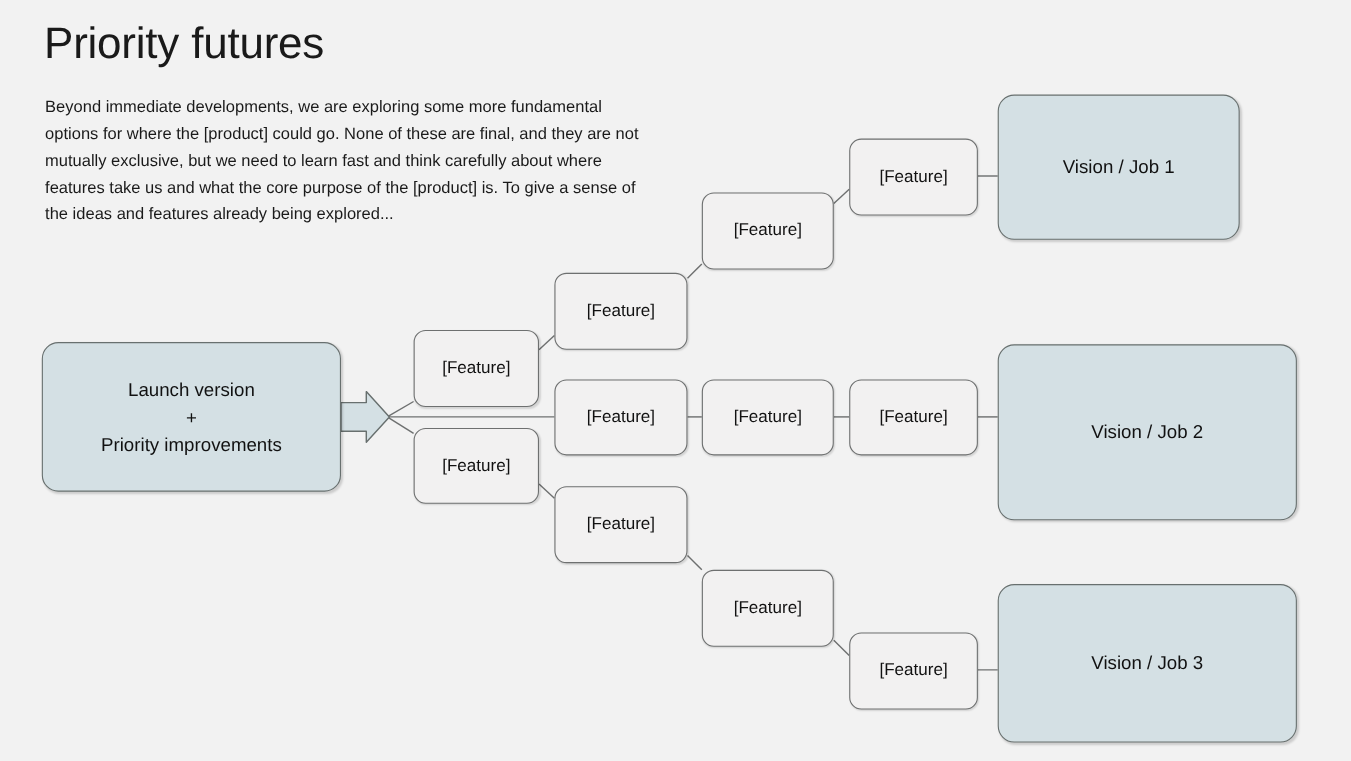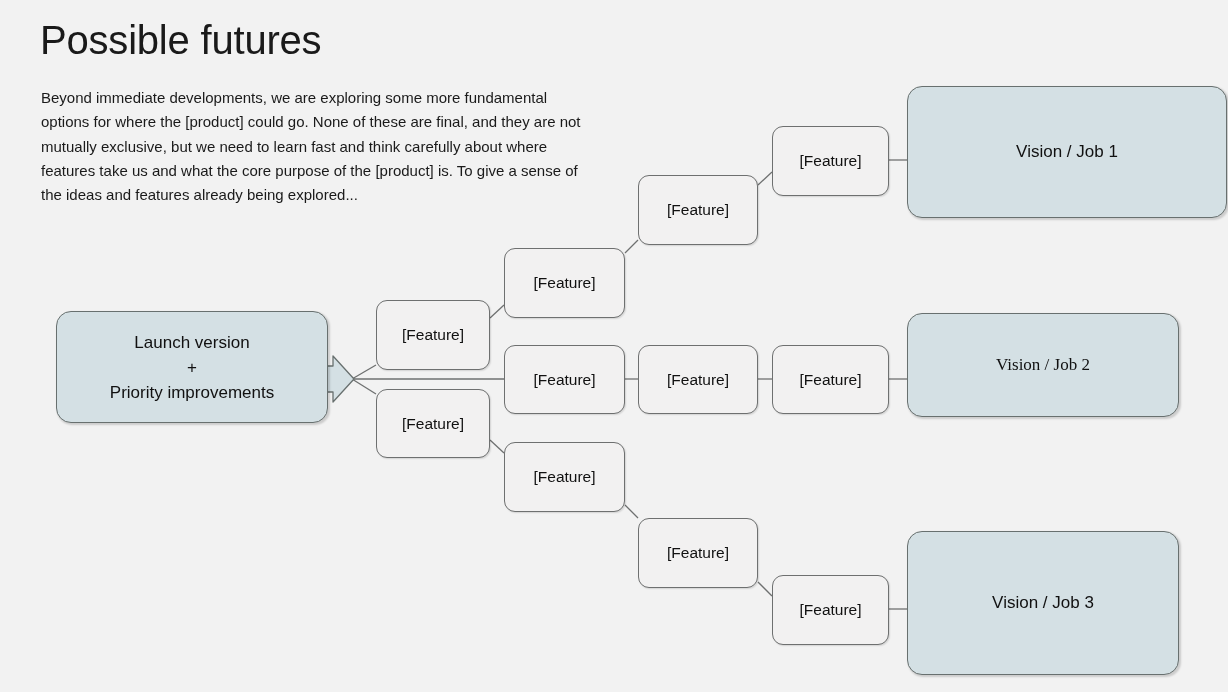--- a/index.html
+++ b/index.html
@@ -85,21 +85,21 @@
     line-height: 25px;
     box-shadow: 1.5px 1.5px 2px rgba(0,0,0,0.16);
   }
   .launch .ltxt { white-space: pre-line; }
 </style>
 </head>
 <body>
 
 <div id="slide">
 
-  <div id="title">Possible futures</div>
+  <div id="title">Priority futures</div>
   <div id="body-text">Beyond immediate developments, we are exploring some more fundamental options for where the [product] could go. None of these are final, and they are not mutually exclusive, but we need to learn fast and think carefully about where features take us and what the core purpose of the [product] is. To give a sense of the ideas and features already being explored...</div>
 
   <svg id="edges" viewBox="0 0 1228 692" width="1228" height="692">
     <g stroke="#6e7070" stroke-width="1.3" fill="none">
 
       <path d="M352,379 L376,365"></path>
       <path d="M352,379 L504,379"></path>
       <path d="M352,379 L376,394"></path>
 
       <path d="M490,318 L504,305"></path>
@@ -115,52 +115,52 @@
       <path d="M625,505 L638,518"></path>
       <path d="M758,582 L772,596"></path>
       <path d="M889,609 L907,609"></path>
     </g>
 
     <g>
       <path d="M310,366 L333,366 L333,356 L354,379 L333,402 L333,392 L310,392 Z" fill="#d4e0e4" stroke="#68706f" stroke-width="1.3" stroke-linejoin="round"></path>
     </g>
   </svg>
 
-  <div class="node launch" style="left:56px; top:311px; width:272px; height:112px;">
+  <div class="node launch" style="left:38px; top:311px; width:272px; height:136px;">
     <div class="ltxt">Launch version
 +
 Priority improvements</div>
   </div>
 
   <div class="node feature" style="left:376px; top:300px; width:114px; height:70px;">
     <span>[Feature]</span>
   </div>
   <div class="node feature" style="left:504px; top:248px; width:121px; height:70px;">
     <span>[Feature]</span>
   </div>
   <div class="node feature" style="left:638px; top:175px; width:120px; height:70px;">
     <span>[Feature]</span>
   </div>
   <div class="node feature" style="left:772px; top:126px; width:117px; height:70px;">
     <span>[Feature]</span>
   </div>
-  <div class="node vision" style="left:907px; top:86px; width:320px; height:132px;">
+  <div class="node vision" style="left:907px; top:86px; width:220px; height:132px;">
     <span>Vision / Job 1</span>
   </div>
 
   <div class="node feature" style="left:504px; top:345px; width:121px; height:69px;">
     <span>[Feature]</span>
   </div>
   <div class="node feature" style="left:638px; top:345px; width:120px; height:69px;">
     <span>[Feature]</span>
   </div>
   <div class="node feature" style="left:772px; top:345px; width:117px; height:69px;">
     <span>[Feature]</span>
   </div>
-  <div class="node vision" style="left:907px; top:313px; width:272px; height:104px;font-family:Liberation Serif, serif;">
+  <div class="node vision" style="left:907px; top:313px; width:272px; height:160px;">
     <span>Vision / Job 2</span>
   </div>
 
   <div class="node feature" style="left:376px; top:389px; width:114px; height:69px;">
     <span>[Feature]</span>
   </div>
   <div class="node feature" style="left:504px; top:442px; width:121px; height:70px;">
     <span>[Feature]</span>
   </div>
   <div class="node feature" style="left:638px; top:518px; width:120px; height:70px;">

